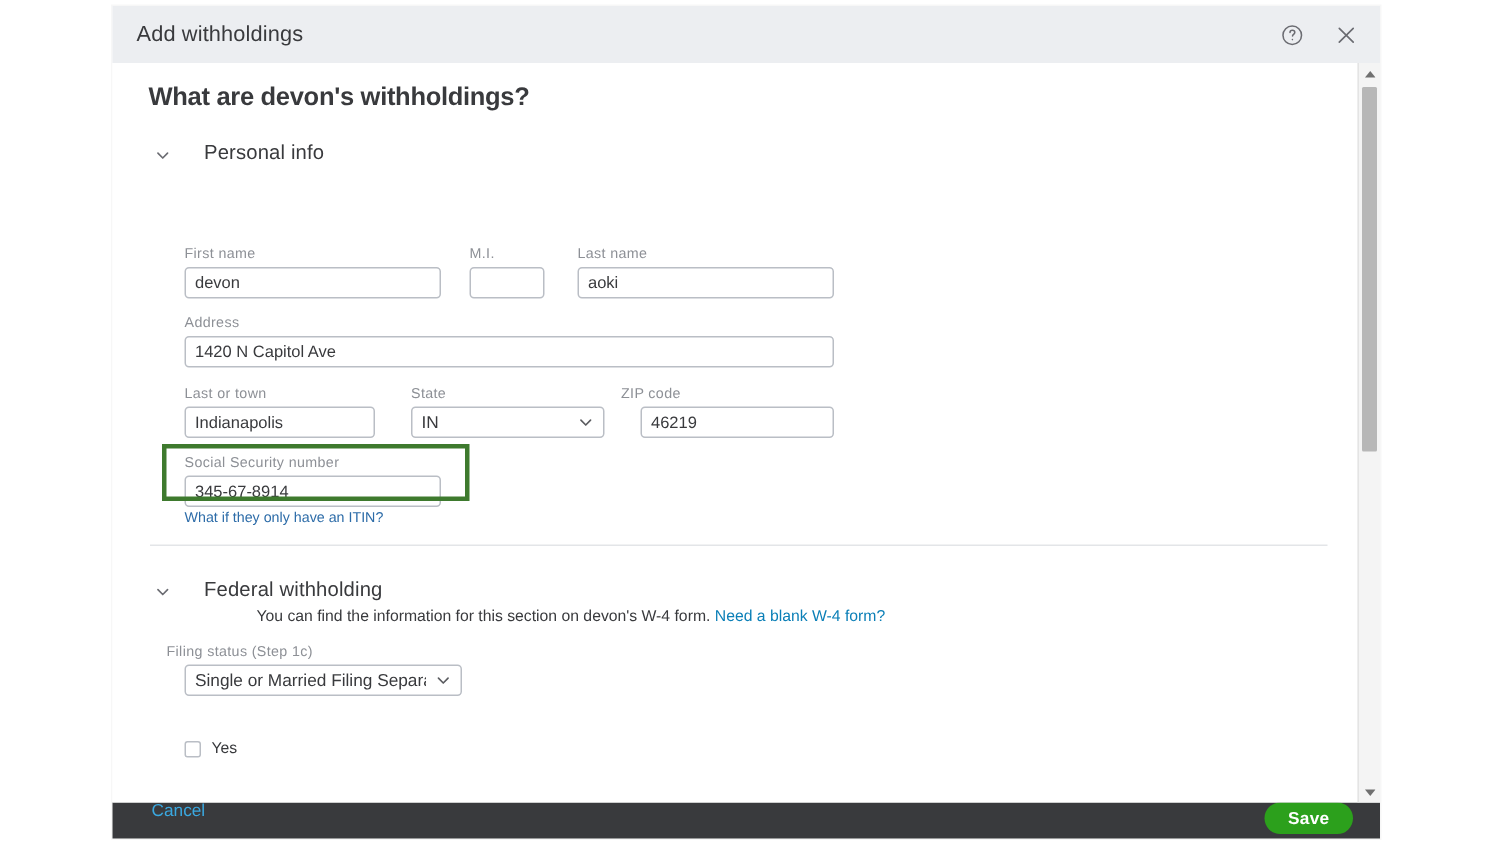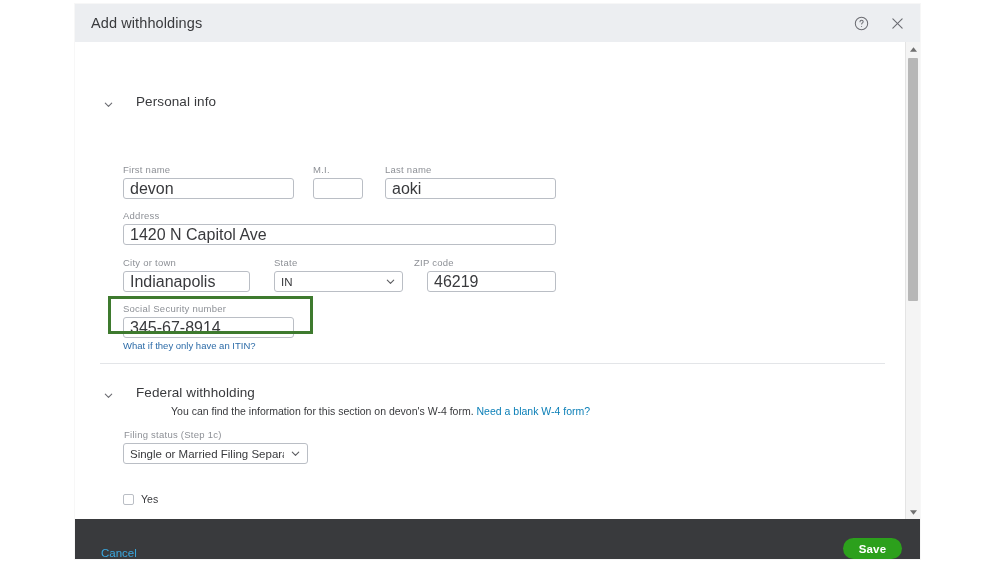--- a/index.html
+++ b/index.html
@@ -118,21 +118,21 @@
     letter-spacing: 0.25px;
     white-space: nowrap;
   }
   .txt-input {
     position: absolute;
     box-sizing: border-box;
     height: 21px;
     border: 1px solid #babec5;
     border-radius: 3px;
     background: #fff;
-    font-size: 16px;
+    font-size: 11px;
     color: #393a3d;
     padding: 0 6px;
     line-height: 19px;
     font-family: "Liberation Sans", sans-serif;
     outline: none;
   }
   .select-box {
     position: absolute;
     box-sizing: border-box;
     height: 21px;
@@ -235,24 +235,24 @@
     width: 10px;
     height: 243px;
     background: #b7b7b7;
     border-radius: 1px;
     cursor: pointer;
   }
 
   
   .modal-footer {
     flex: 0 0 auto;
-    height: 40px;
+    height: 24px;
     background: #393a3d;
     display: flex;
-    align-items: flex-end;
+    align-items: flex-start;
     padding: 0 18px 0 26px;
   }
   .cancel-link {
     font-size: 11.5px;
     color: #3aa8e0;
     text-decoration: none;
     cursor: pointer;
   }
   .save-btn {
     margin-left: auto;
@@ -292,20 +292,21 @@
             <line x1="12" y1="2" x2="2" y2="12"></line>
           </svg>
         </div>
       </div>
     </div>
 
     <div class="modal-body">
 
       <div class="scroll-content">
 
+        <div class="page-title">What are devon's withholdings?</div>
 
         <div class="section-head" style="left:28px; top:52px;">
           <span class="caret">
             <svg width="11" height="11" viewBox="0 0 12 12" fill="none" stroke="currentColor" stroke-width="1.2" stroke-linecap="round" stroke-linejoin="round">
               <polyline points="2.5,4.5 6,8 9.5,4.5"></polyline>
             </svg>
           </span>
           <span class="section-title">Personal info</span>
         </div>
 
@@ -314,21 +315,21 @@
 
         <div class="fld-label" style="left:238px; top:122px;">M.I.</div>
         <input class="txt-input" style="left: 238px; top: 136px; width: 50px;" readonly="" value="">
 
         <div class="fld-label" style="left:310px; top:122px;">Last name</div>
         <input class="txt-input" style="left: 310px; top: 136px; width: 171px;" readonly="" value="aoki">
 
         <div class="fld-label" style="left:48px; top:168px;">Address</div>
         <input class="txt-input" style="left: 48px; top: 182px; width: 433px;" readonly="" value="1420 N Capitol Ave">
 
-        <div class="fld-label" style="left:48px; top:215px;">City or town</div>
+        <div class="fld-label" style="left:48px; top:215px;">Last or town</div>
         <input class="txt-input" style="left: 48px; top: 229px; width: 127px;" readonly="" value="Indianapolis">
 
         <div class="fld-label" style="left:199px; top:215px;">State</div>
         <div class="select-box" style="left:199px; top:229px; width:129px;gap:44px;">
           <span class="sel-val">IN</span>
           <span class="sel-caret">
             <svg width="11" height="11" viewBox="0 0 12 12" fill="none" stroke="currentColor" stroke-width="1.2" stroke-linecap="round" stroke-linejoin="round">
               <polyline points="2.5,4.5 6,8 9.5,4.5"></polyline>
             </svg>
           </span>
@@ -352,21 +353,21 @@
             </svg>
           </span>
           <span class="section-title">Federal withholding</span>
         </div>
 
         <div class="body-text" style="left:48px; top:363px;">
           <span>You can find the information for this section on devon's W-4 form.</span>
           <a class="inline-link">Need a blank W-4 form?</a>
         </div>
 
-        <div class="fld-label" style="left:49px; top:387px;text-align:right;">Filing status (Step 1c)</div>
+        <div class="fld-label" style="left:36px; top:387px;text-align:right;">Filing status (Step 1c)</div>
         <div class="select-box" style="left:48px; top:401px; width:185px;">
           <span class="sel-val">Single or Married Filing Separately</span>
           <span class="sel-caret">
             <svg width="11" height="11" viewBox="0 0 12 12" fill="none" stroke="currentColor" stroke-width="1.2" stroke-linecap="round" stroke-linejoin="round">
               <polyline points="2.5,4.5 6,8 9.5,4.5"></polyline>
             </svg>
           </span>
         </div>
 
         <div class="chk-row" style="left:48px; top:451px;">

